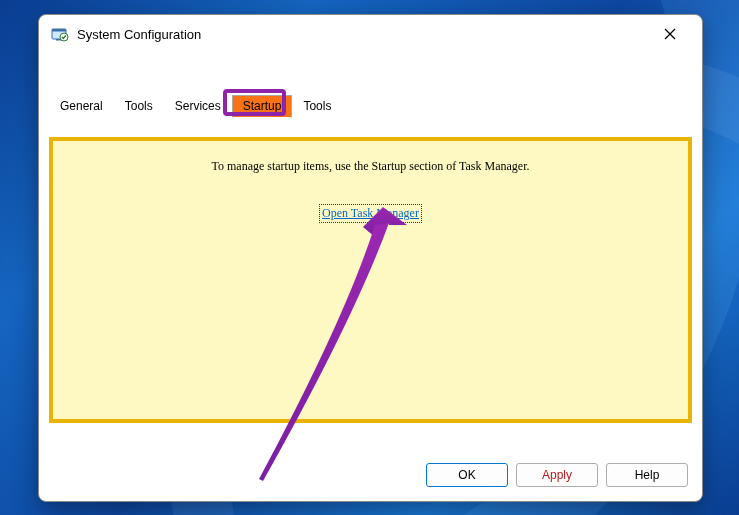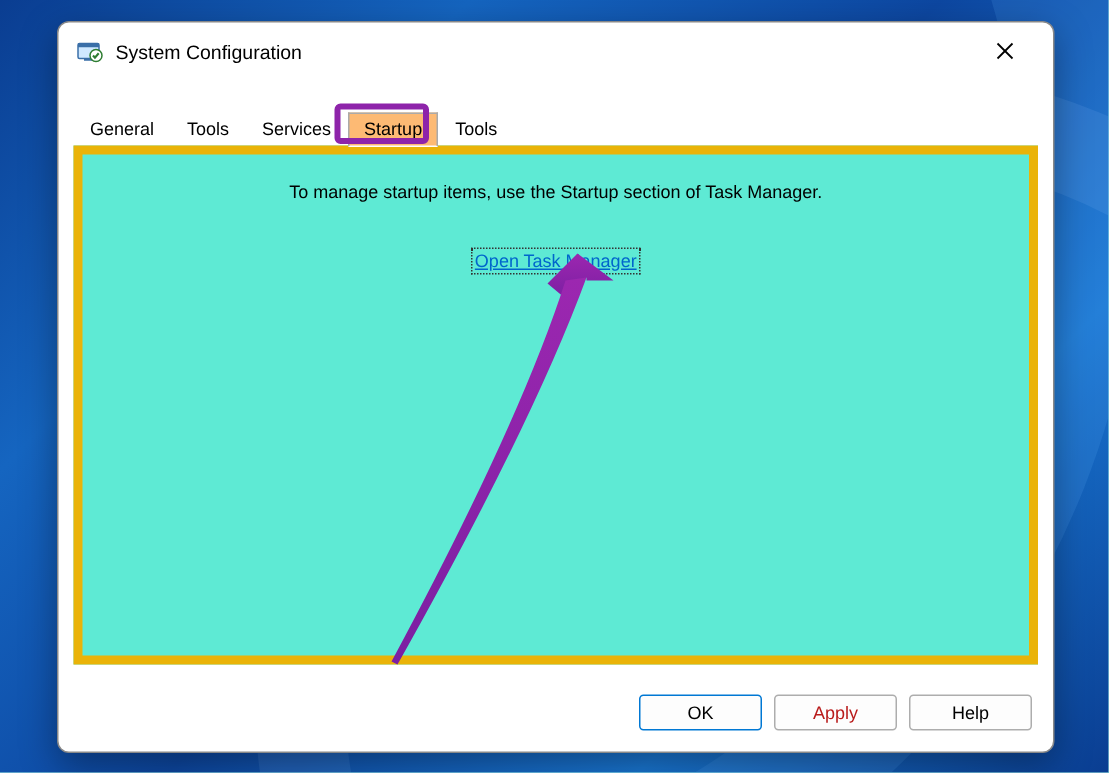--- a/index.html
+++ b/index.html
@@ -39,20 +39,21 @@
       left: 38px;
       width: 665px;
       height: 488px;
       background: #ffffff;
       border: 1px solid #888;
       border-radius: 8px;
       box-shadow: 0 8px 24px rgba(0,0,0,0.35);
       display: flex;
       flex-direction: column;
       z-index: 10;
+      gap: 20px;
     }
     .titlebar {
       height: 38px;
       display: flex;
       align-items: center;
       padding: 0 12px;
       border-top-left-radius: 8px;
       border-top-right-radius: 8px;
     }
     .titlebar-icon {
@@ -93,36 +94,37 @@
       color: #000;
       cursor: pointer;
       position: relative;
       bottom: -1px;
       border: 1px solid transparent;
       margin-top: 12px;
     }
     .tab.active {
       border: 1px solid #aaa;
       border-bottom: 1px solid #fff;
-      background: #fdba74;
+      background: #f97316;
       z-index: 2;
     }
     .tab-highlight {
       position: absolute;
       border: 4px solid #8e24aa;
       border-radius: 4px;
       pointer-events: none;
       z-index: 5;
     }
     .tab-content {
       flex: 1;
-      border: 6px solid #eab308;
+      border: 4px solid #eab308;
       margin: 0 10px 10px 10px;
       position: relative;
-      background: #5eead4;
+      background: #fef9c3;
+      font-family: Liberation Serif, serif;
     }
     .instruction {
       text-align: center;
       margin-top: 18px;
       font-size: 12px;
       color: #000;
     }
     .link {
       display: block;
       text-align: center;

